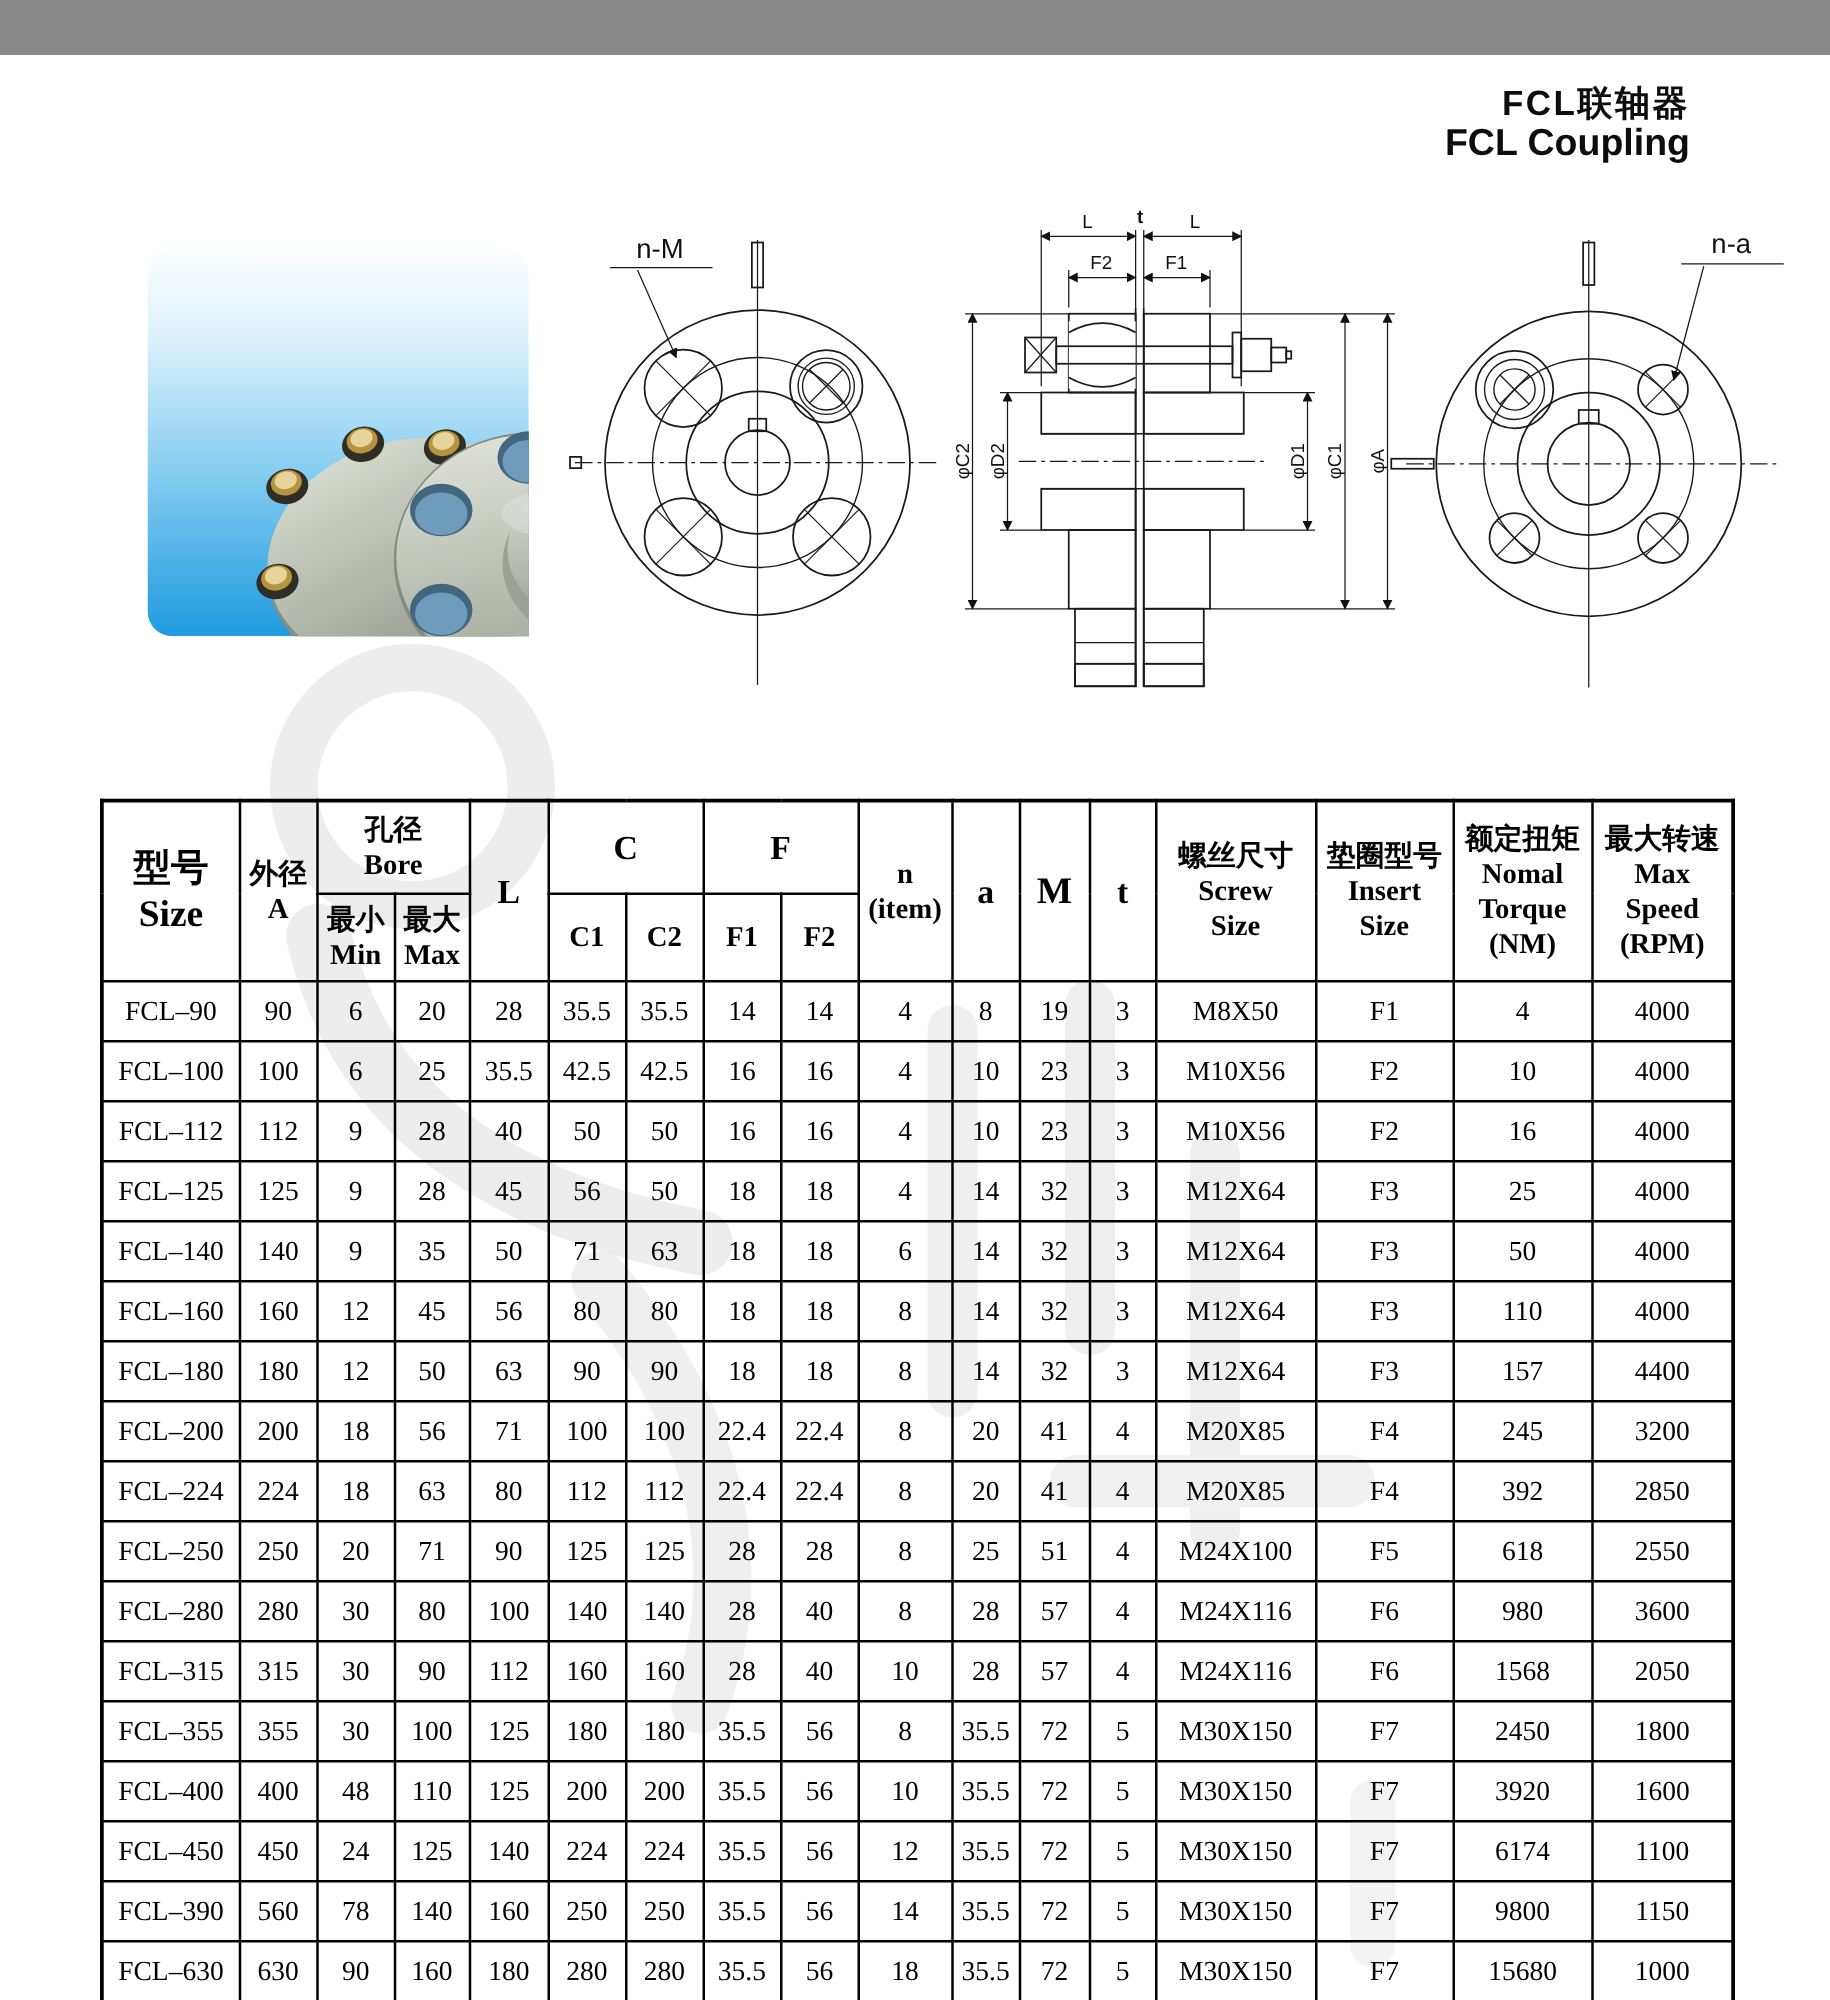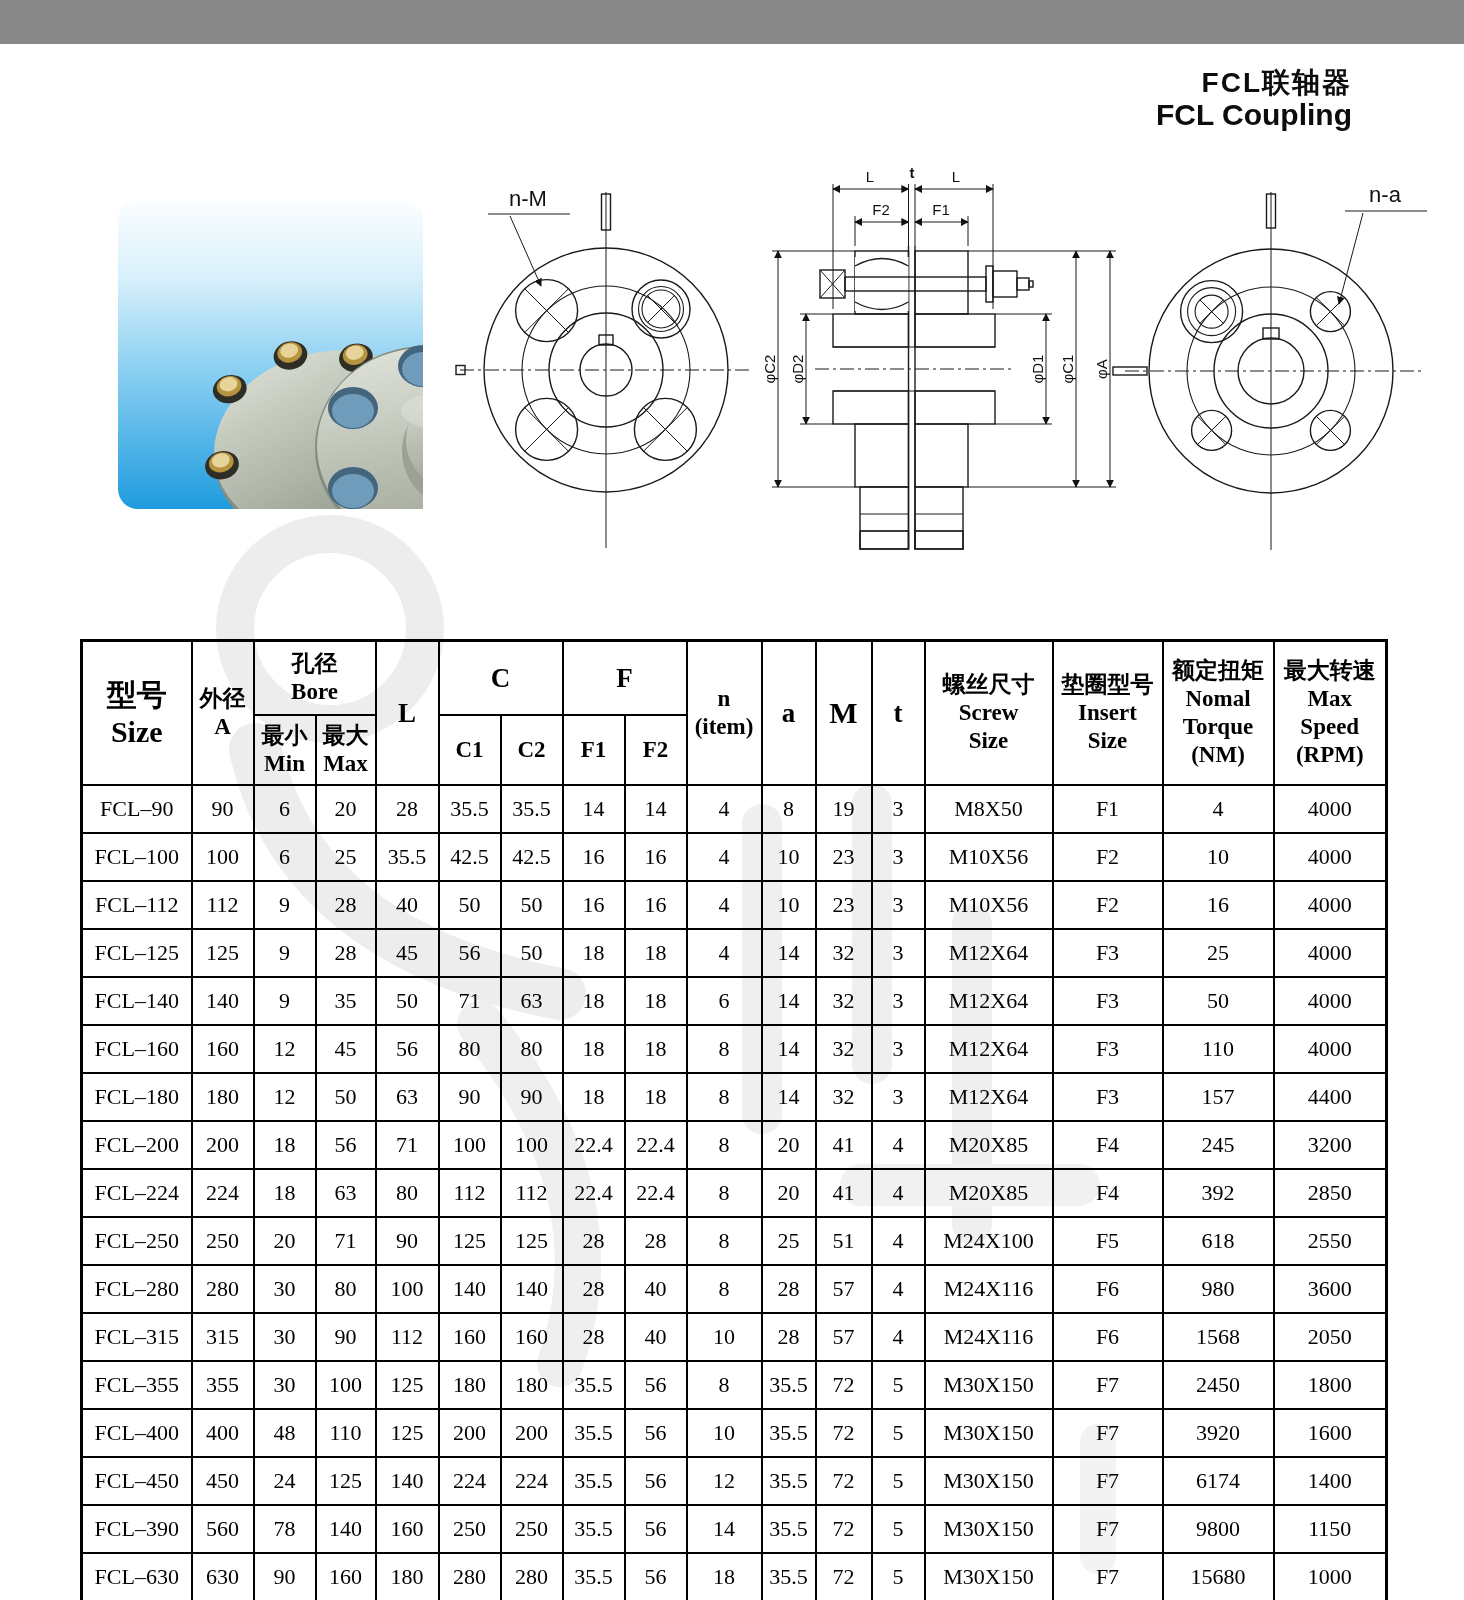--- a/index.html
+++ b/index.html
@@ -673,21 +673,21 @@
           <td>224</td>
           <td>35.5</td>
           <td>56</td>
           <td>12</td>
           <td>35.5</td>
           <td>72</td>
           <td>5</td>
           <td>M30X150</td>
           <td>F7</td>
           <td>6174</td>
-          <td>1400</td>
+          <td>1100</td>
         </tr>
         <tr>
           <td>FCL–390</td>
           <td>560</td>
           <td>78</td>
           <td>140</td>
           <td>160</td>
           <td>250</td>
           <td>250</td>
           <td>35.5</td>

